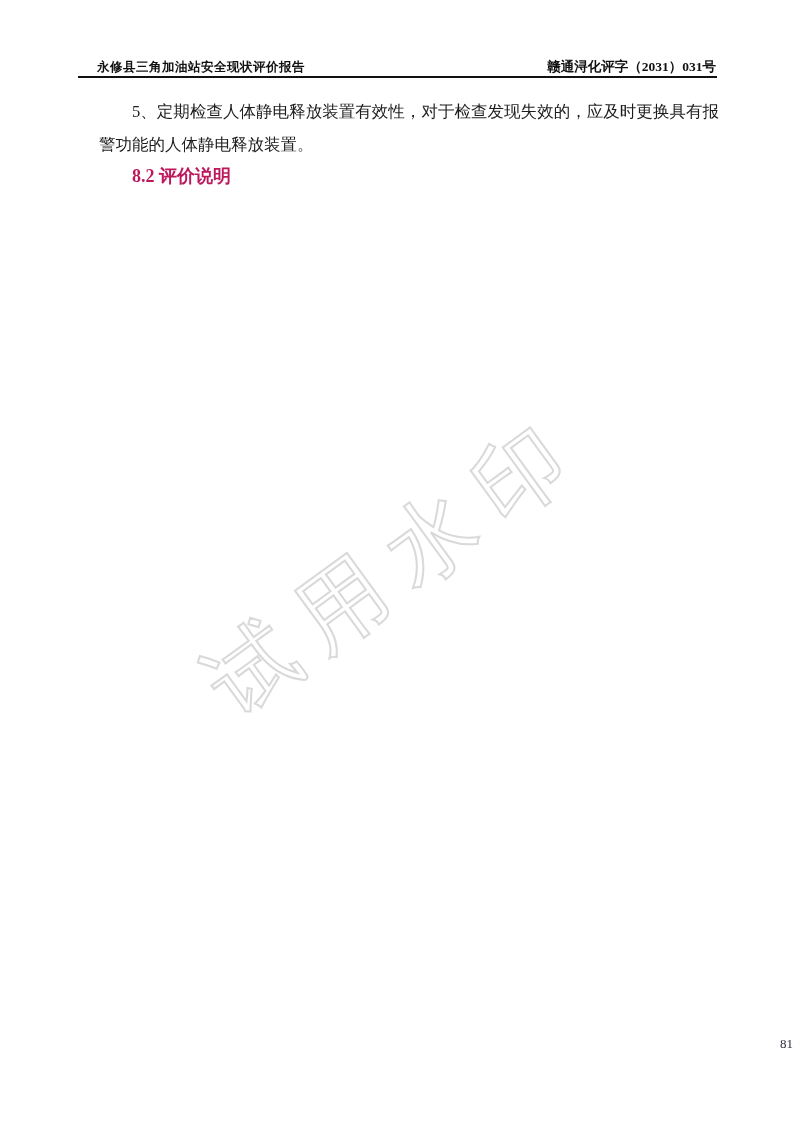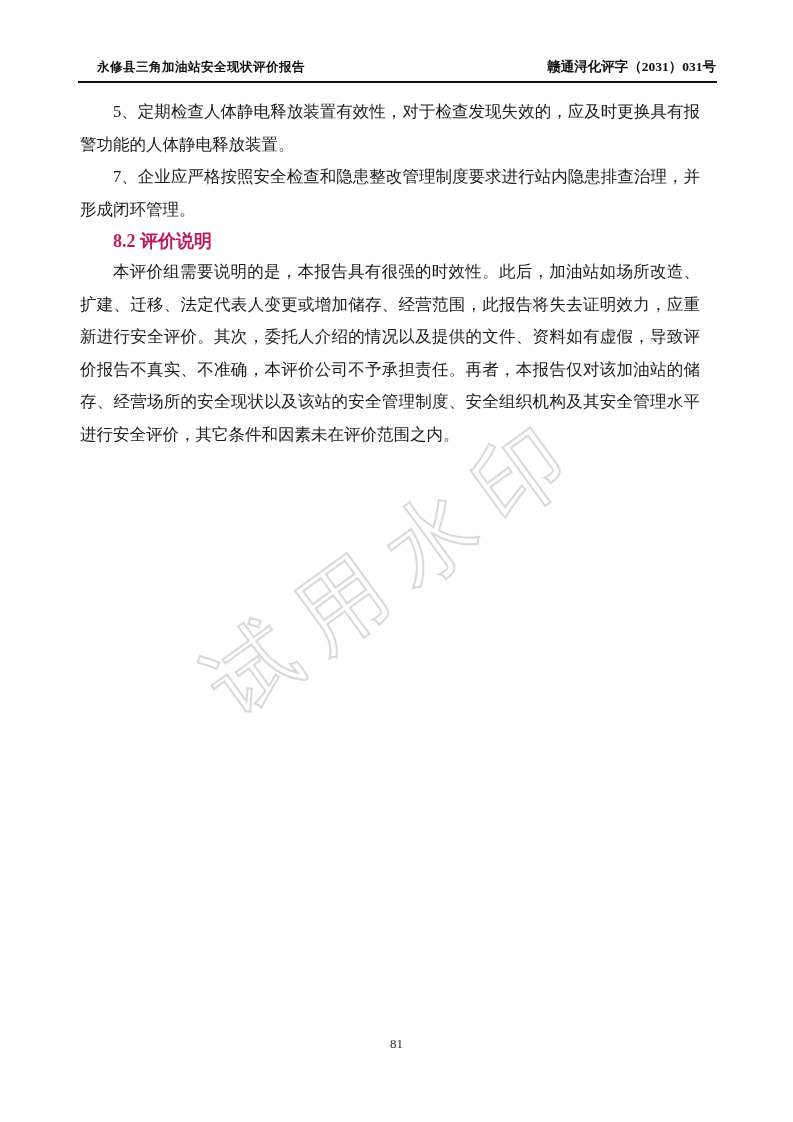--- a/index.html
+++ b/index.html
@@ -19,40 +19,39 @@
   
   .header {
     position: absolute;
     left: 78px;
     width: 639px;
     top: 58px;
     display: flex;
     justify-content: space-between;
     align-items: flex-end;
     border-bottom: 2px solid #111111;
-    padding-bottom: 5px;
   }
   .header .h-left {
     margin-left: 19px;
     font-family: "Liberation Sans", "DejaVu Sans", sans-serif;
     font-size: 12.5px;
     font-weight: bold;
     letter-spacing: 0.5px;
     color: #111111;
   }
   .header .h-right {
     margin-right: 1px;
     font-size: 13.5px;
     font-weight: bold;
     color: #111111;
   }
   
   .content {
     position: absolute;
-    left: 80px;
+    left: 99px;
     width: 620px;
     top: 96px;
     font-size: 16.5px;
     line-height: 32.5px;
     text-align: justify;
   }
   .content p {
     margin: 0;
     text-indent: 33px;
   }
@@ -84,39 +83,37 @@
     -webkit-text-stroke: 2px #d9d9d9;
     pointer-events: none;
     white-space: nowrap;
   }
   
   .page-number {
     position: absolute;
     left: 0;
     width: 793px;
     top: 1036px;
-    text-align: center;
+    text-align: right;
     font-size: 13px;
     color: #2e2e3a;
   }
 </style>
 </head>
 <body>
 
 <div class="page">
 
   <div class="header">
     <span class="h-left">永修县三角加油站安全现状评价报告</span>
     <span class="h-right">赣通浔化评字（2031）031号</span>
   </div>
 
   <div class="content">
     <p>5、定期检查人体静电释放装置有效性，对于检查发现失效的，应及时更换具有报警功能的人体静电释放装置。</p>
-    <p>7、企业应严格按照安全检查和隐患整改管理制度要求进行站内隐患排查治理，并形成闭环管理。</p>
     <p class="section-heading">8.2 评价说明</p>
-    <p>本评价组需要说明的是，本报告具有很强的时效性。此后，加油站如场所改造、扩建、迁移、法定代表人变更或增加储存、经营范围，此报告将失去证明效力，应重新进行安全评价。其次，委托人介绍的情况以及提供的文件、资料如有虚假，导致评价报告不真实、不准确，本评价公司不予承担责任。再者，本报告仅对该加油站的储存、经营场所的安全现状以及该站的安全管理制度、安全组织机构及其安全管理水平进行安全评价，其它条件和因素未在评价范围之内。</p>
   </div>
 
   <div class="watermark">试用水印</div>
 
   <div class="page-number">81</div>
 
 </div>
 
 </body></html>

